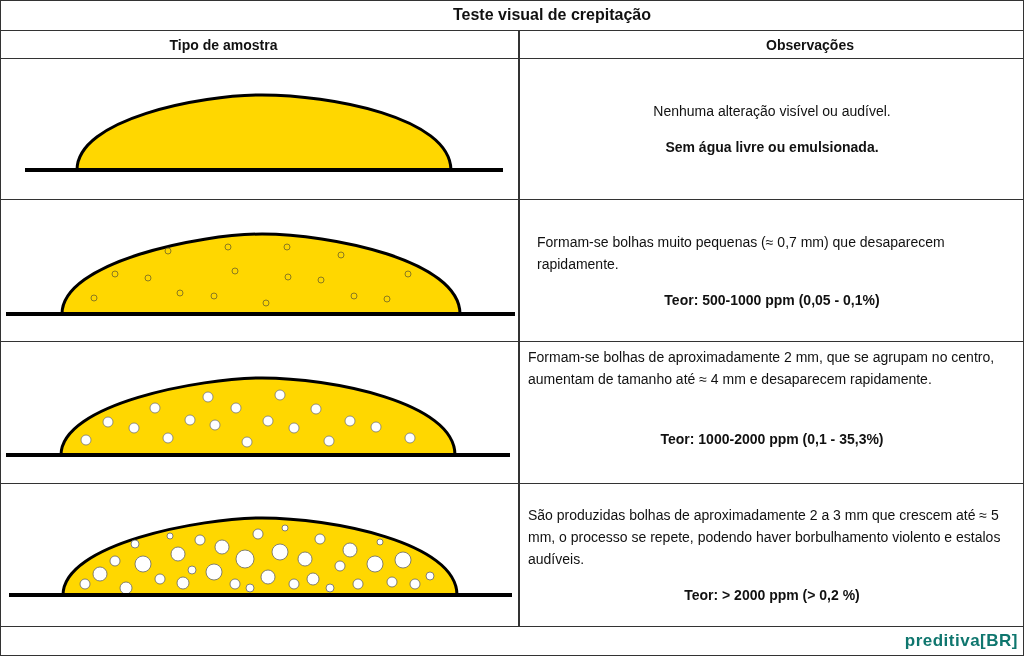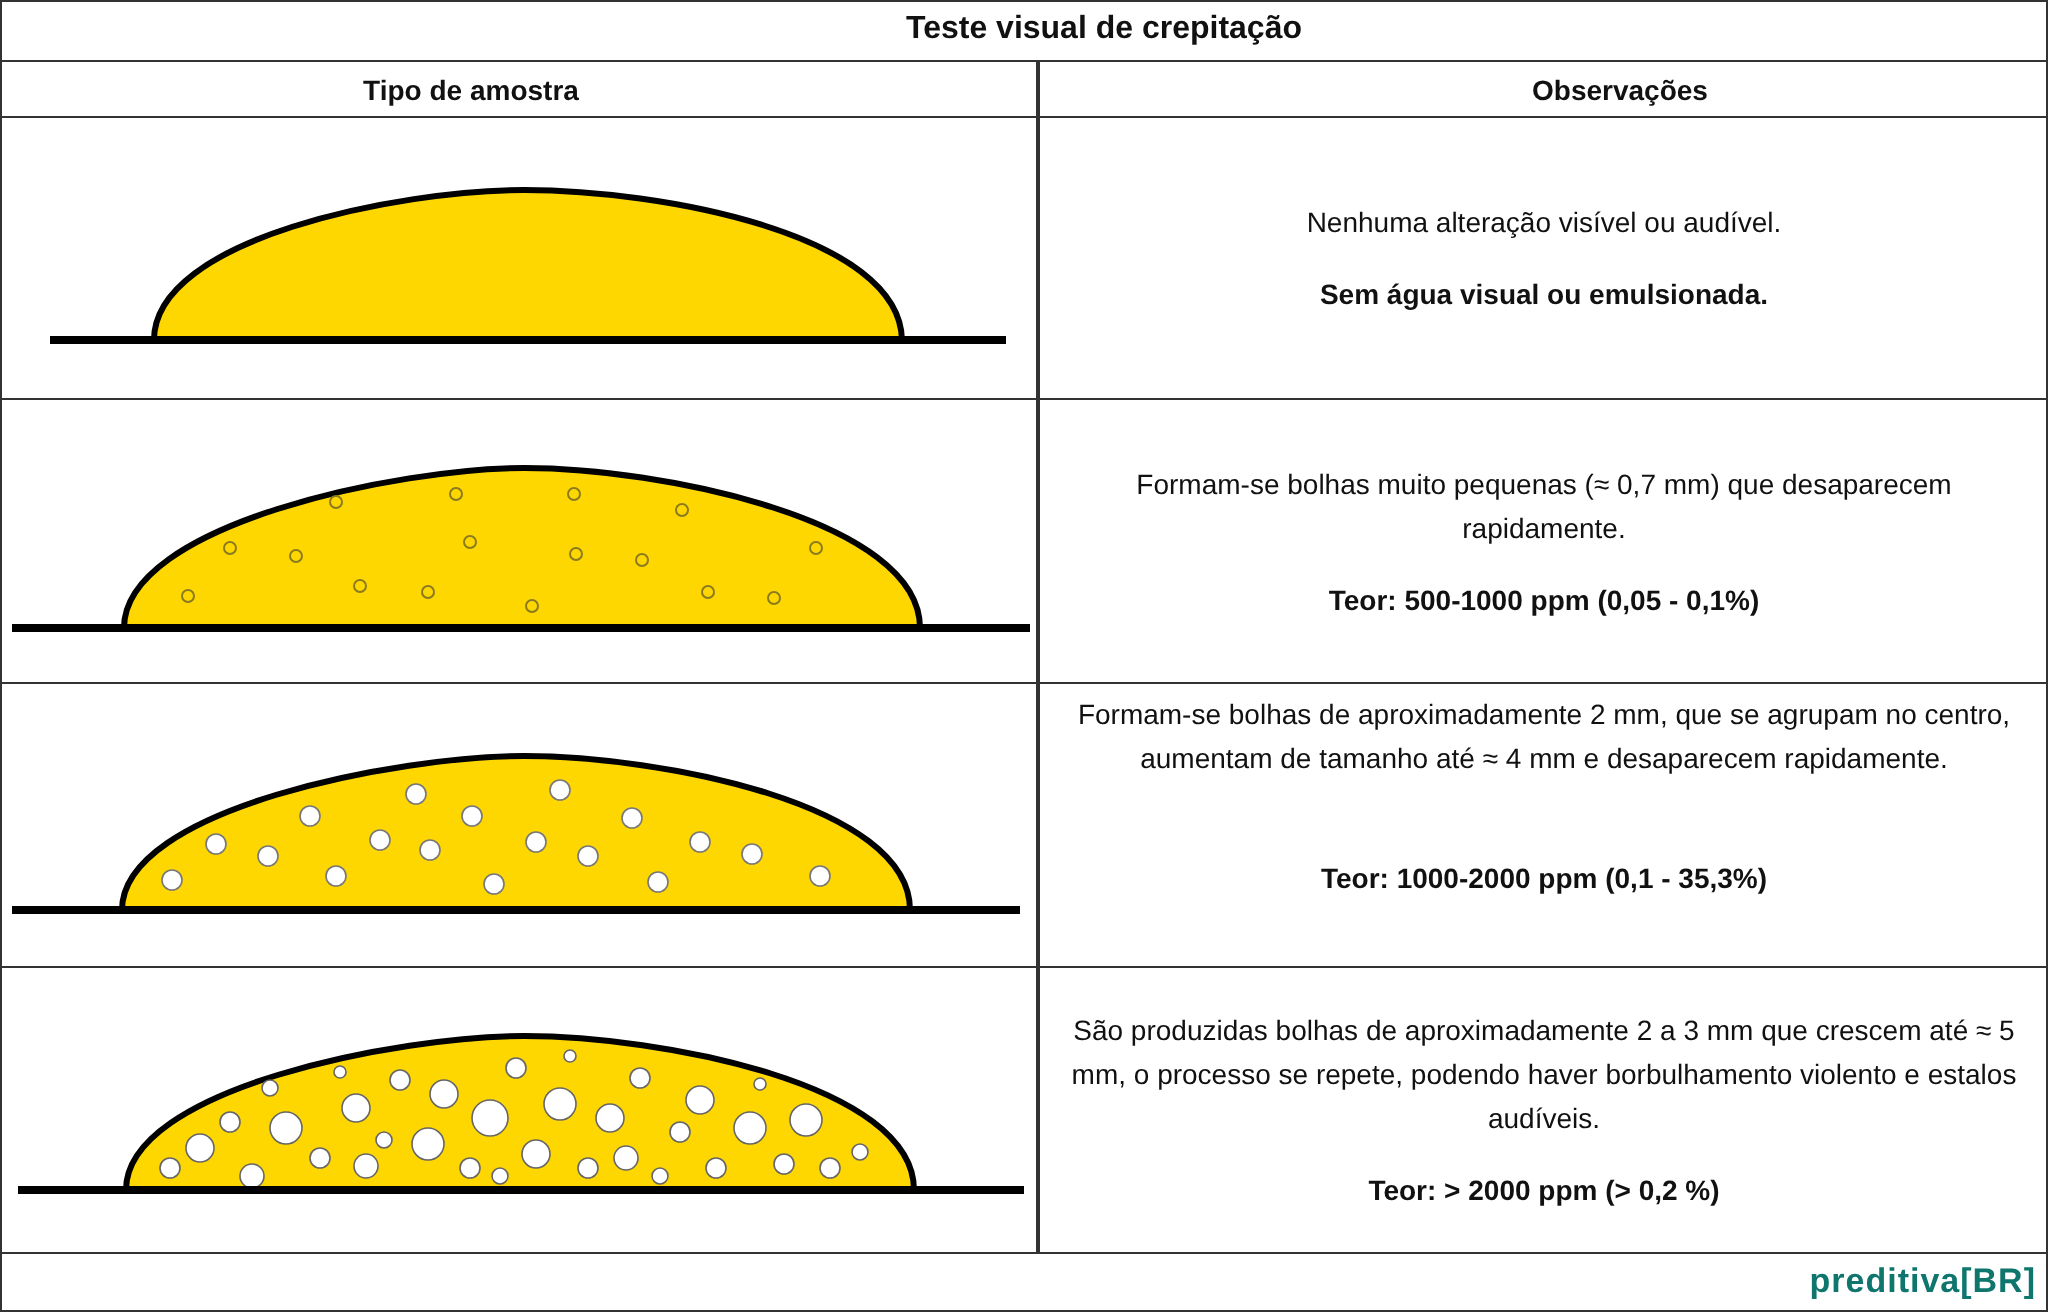--- a/index.html
+++ b/index.html
@@ -10,52 +10,52 @@
   .hline { position:absolute; left:0; width:1024px; height:1px; background:#333; }
   .vline { position:absolute; left:518px; top:30px; width:2px; height:597px; background:#333; }
   .title { position:absolute; left:0; top:0; width:1024px; height:30px;
            display:flex; align-items:center; justify-content:center;
            font-size:16px; font-weight:bold;margin-left:40px; }
   .colhead { position:absolute; top:31px; height:27px; display:flex;
              align-items:center; justify-content:center; font-size:14px; font-weight:bold; }
   .cell-img { position:absolute; left:0; width:518px; }
   .cell-img svg { display:block; }
   .cell-txt { position:absolute; left:520px; width:504px; display:flex; flex-direction:column;
-              align-items:center; justify-content:center; text-align:center;
+              align-items:center; justify-content:center; text-align:left;
               font-size:14px; line-height:22px; }
   .cell-txt p { margin:0; padding:0 8px; }
   .cell-txt .b { font-weight:bold; }
   .logo { position:absolute; right:6px; top:628px; height:26px; display:flex; align-items:center;
           font-size:17px; font-weight:bold; color:#0f766e; letter-spacing:0.5px; }
 </style>
 </head>
 <body>
 
 <div class="frame"></div>
 <div class="title">Teste visual de crepitação</div>
 <div class="hline" style="top:30px"></div>
-<div class="colhead" style="left:12px;width:447px">Tipo de amostra</div>
+<div class="colhead" style="left:0;width:447px">Tipo de amostra</div>
 <div class="colhead" style="left:520px;width:580px">Observações</div>
 <div class="hline" style="top:58px"></div>
 <div class="hline" style="top:199px"></div>
 <div class="hline" style="top:341px"></div>
 <div class="hline" style="top:483px"></div>
 <div class="hline" style="top:626px"></div>
 <div class="vline"></div>
 
 <div class="cell-img" style="top:59px;height:140px">
   <svg width="518" height="140">
     <path d="M77,111 C77,60 200,36 262,36 C330,36 450,58 451,111 Z" fill="#FFD700" stroke="#000" stroke-width="3"></path>
     <line x1="25" y1="111" x2="503" y2="111" stroke="#000" stroke-width="4"></line>
   </svg>
 </div>
 <div class="cell-txt" style="top:59px;height:140px">
   <p>Nenhuma alteração visível ou audível.</p>
   <p style="height:14px"></p>
-  <p class="b">Sem água visual ou emulsionada.</p>
+  <p class="b">Sem água livre ou emulsionada.</p>
 </div>
 
 <div class="cell-img" style="top:200px;height:141px">
   <svg width="518" height="141">
     <path d="M62,114 C62,62 200,34 262,34 C330,34 460,60 460,114 Z" fill="#FFD700" stroke="#000" stroke-width="3"></path>
     <g fill="none" stroke="#8a7a20" stroke-width="1">
       <circle cx="94" cy="98" r="3"></circle>
         <circle cx="115" cy="74" r="3"></circle>
         <circle cx="148" cy="78" r="3"></circle>
       <circle cx="168" cy="51" r="3"></circle>

